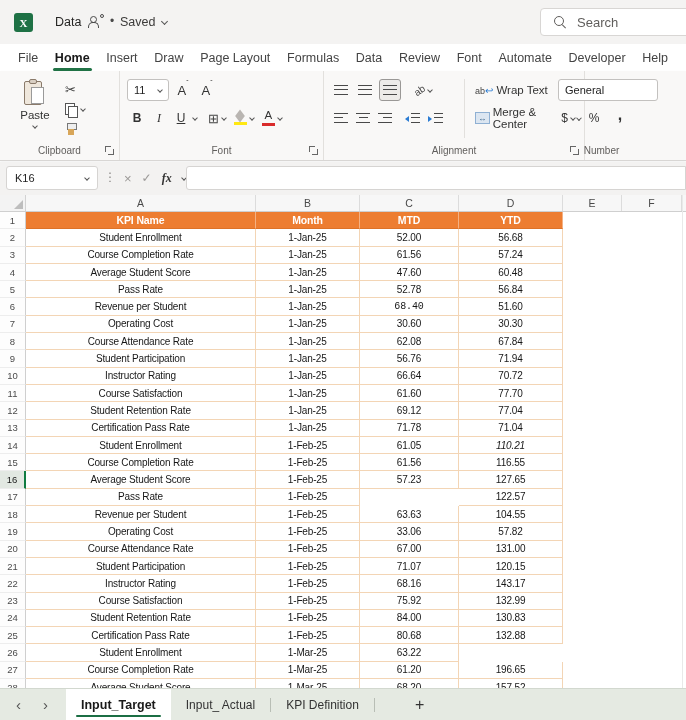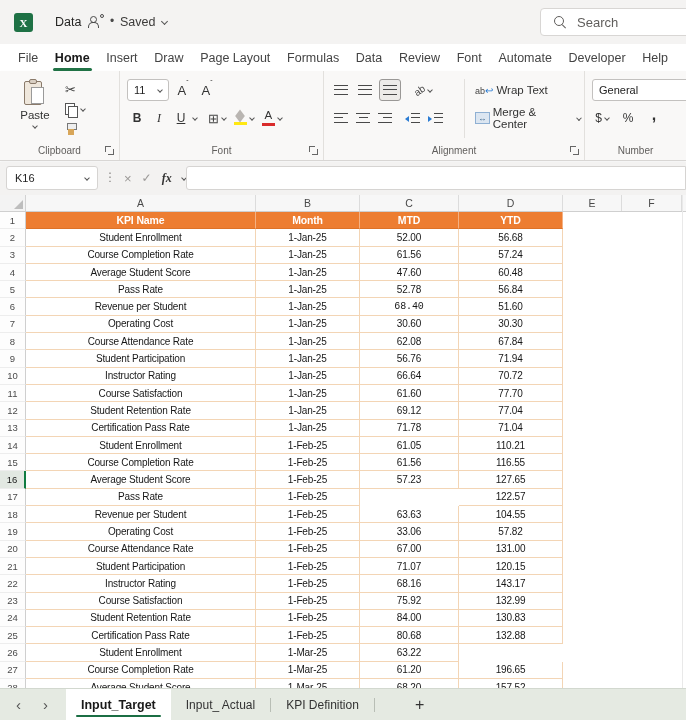--- a/index.html
+++ b/index.html
@@ -319,21 +319,21 @@
       </div>
       <div class="fbtn" style="position:absolute;left:148px;top:36px;">
         <span class="merge-ic">↔</span>
         <span class="rb-text">Merge &amp; Center</span>
         <span class="chev sm" style="margin-left:8px;"></span>
       </div>
       <div class="rb-label">Alignment</div>
       <span class="launcher"></span>
     </div>
 
-    <div class="rb-group" style="left:585px;width:101px;border-right:none;">
+    <div class="rb-group" style="left:551px;width:101px;border-right:none;">
       <div class="rb-row1">
         <div class="combo" style="width:100px;">
           <span>General</span>
         </div>
       </div>
       <div class="rb-row2" style="gap:6px;">
         <div class="fbtn">
             <span>$</span>
             <span class="chev sm"></span>
           </div>
@@ -491,21 +491,21 @@
           <div class="cell dcell" style="width: 99px;">71.78</div>
           <div class="cell dcell" style="width: 104px;">71.04</div>
           <div class="cell ecell" style="width: 59px;"></div>
           <div class="cell ecell" style="width: 60px;"></div>
         </div>
         <div class="grid-row">
           <div class="rownum">14</div>
           <div class="cell dcell" style="width: 230px;">Student Enrollment</div>
           <div class="cell dcell" style="width: 104px;">1-Feb-25</div>
           <div class="cell dcell" style="width: 99px;">61.05</div>
-          <div class="cell dcell" style="width: 104px;">110.21</div>
+          <div class="cell dcell" style="width: 104px; font-style: italic;">110.21</div>
           <div class="cell ecell" style="width: 59px;"></div>
           <div class="cell ecell" style="width: 60px;"></div>
         </div>
         <div class="grid-row">
           <div class="rownum">15</div>
           <div class="cell dcell" style="width: 230px;">Course Completion Rate</div>
           <div class="cell dcell" style="width: 104px;">1-Feb-25</div>
           <div class="cell dcell" style="width: 99px;">61.56</div>
           <div class="cell dcell" style="width: 104px;">116.55</div>
           <div class="cell ecell" style="width: 59px;"></div>

